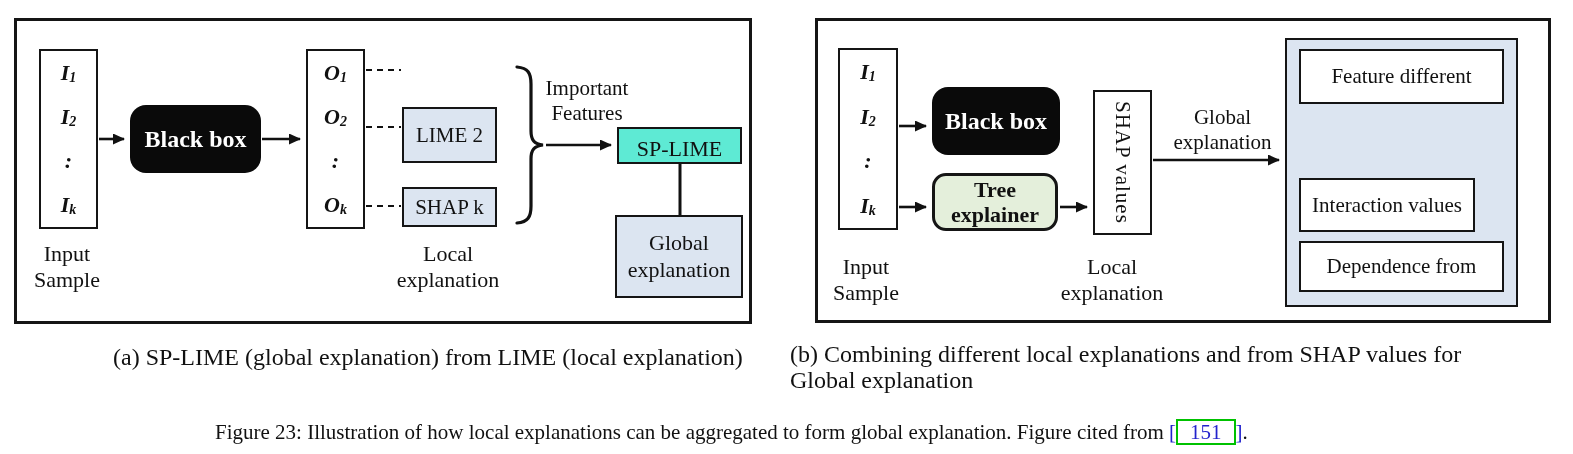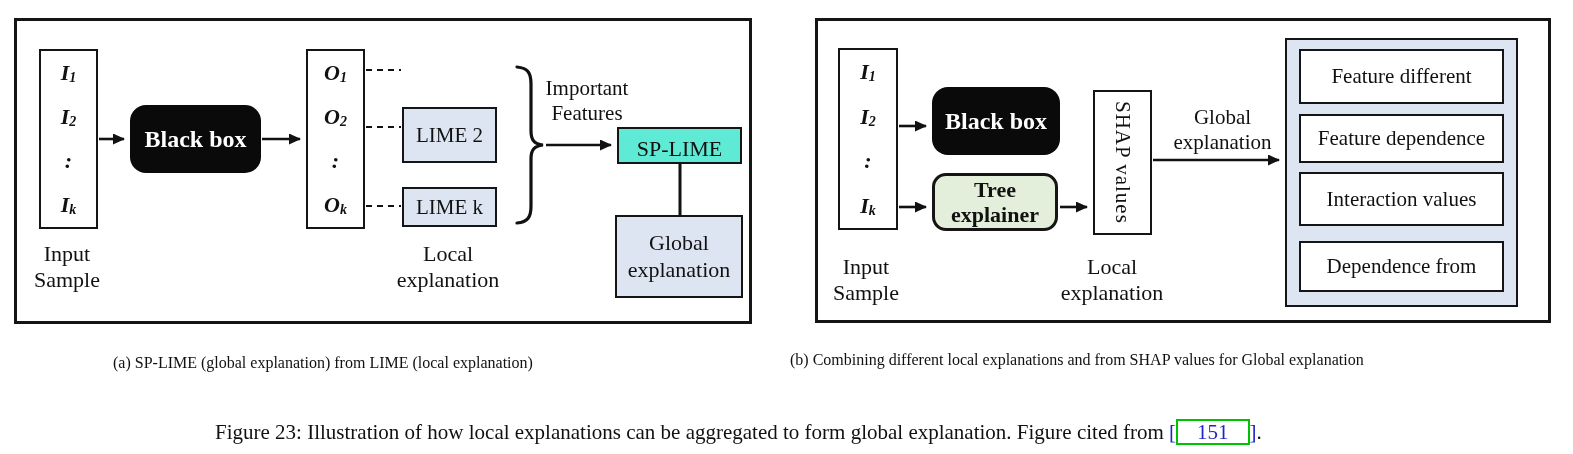--- a/index.html
+++ b/index.html
@@ -45,26 +45,26 @@
     display:flex;align-items:center;justify-content:center;
   }
   .shapbox .vtext{writing-mode:vertical-rl;text-orientation:mixed;font-size:21px;letter-spacing:1px;}
   .featpanel{background:var(--light_blue,#dce5f1);border:2px solid #151515;}
   .featbox{
     background:#fff;border:2px solid #151515;
     display:flex;align-items:center;justify-content:center;font-size:21px;
   }
   .lbl{font-size:22px;text-align:center;line-height:1.18;}
   .lbl-sm{font-size:21px;text-align:center;line-height:1.18;}
-  .cap{font-size:16px;line-height:26px;margin-top:6px;}
+  .cap{font-size:24px;line-height:26px;}
   .figcap{font-size:21px;white-space:nowrap;}
   .cite-num{
     color:var(--cite_blue,#2323cc);
     border:2px solid var(--cite_green,#00c200);
-    padding:0 19px;display:inline-block;line-height:1.05;
+    padding:0 12px;display:inline-block;line-height:1.05;
   }
   .cite-br{color:var(--cite_blue,#2323cc);}
 </style>
 </head>
 <body>
 
 <div class="canvas">
 
   <div class="abs panel" style="left:14px;top:18px;width:738px;height:306px"></div>
 
@@ -107,21 +107,21 @@
     <span class="vitem">
         <span>O</span>
         <sub>k</sub>
       </span>
   </div>
 
   <div class="abs limebox" style="left:402px;top:107px;width:95px;height:56px">
     <span>LIME 2</span>
   </div>
   <div class="abs limebox" style="left:402px;top:187px;width:95px;height:40px">
-    <span>LIME k</span>
+    <span>SHAP k</span>
   </div>
 
   <div class="abs lbl" style="left:17px;top:241px;width:100px">Input Sample</div>
   <div class="abs lbl" style="left:383px;top:241px;width:130px">Local explanation</div>
 
   <div class="abs lbl-sm" style="left:534px;top:76px;width:106px">Important Features</div>
 
   <div class="abs whitebox" style="left:617px;top:127px;width:125px;height:37px">
     <span>SP-LIME</span>
   </div>
@@ -160,22 +160,21 @@
   </div>
 
   <div class="abs shapbox" style="left:1093px;top:90px;width:59px;height:145px">
     <span class="vtext">SHAP values</span>
   </div>
 
   <div class="abs lbl-sm" style="left:1160px;top:105px;width:125px">Global explanation</div>
 
   <div class="abs featpanel" style="left:1285px;top:38px;width:233px;height:269px"></div>
   <div class="abs featbox" style="left:1299px;top:49px;width:205px;height:55px">Feature different</div>
-  <div class="abs featbox" style="left:1299px;top:114px;width:205px;height:49px">Feature dependence</div>
-  <div class="abs featbox" style="left:1299px;top:172px;width:205px;height:54px">Interaction values</div>
+  <div class="abs featbox" style="left:1299px;top:178px;width:176px;height:54px">Interaction values</div>
   <div class="abs featbox" style="left:1299px;top:241px;width:205px;height:51px">Dependence from</div>
 
   <div class="abs lbl" style="left:816px;top:254px;width:100px">Input Sample</div>
   <div class="abs lbl" style="left:1047px;top:254px;width:130px">Local explanation</div>
 
   <svg class="overlay" width="1573" height="454">
     <defs>
       <marker id="ah" markerUnits="userSpaceOnUse" markerWidth="13" markerHeight="12" refX="11" refY="5.5" orient="auto">
         <polygon points="0 0, 12 5.5, 0 11" fill="#111"></polygon>
       </marker>

